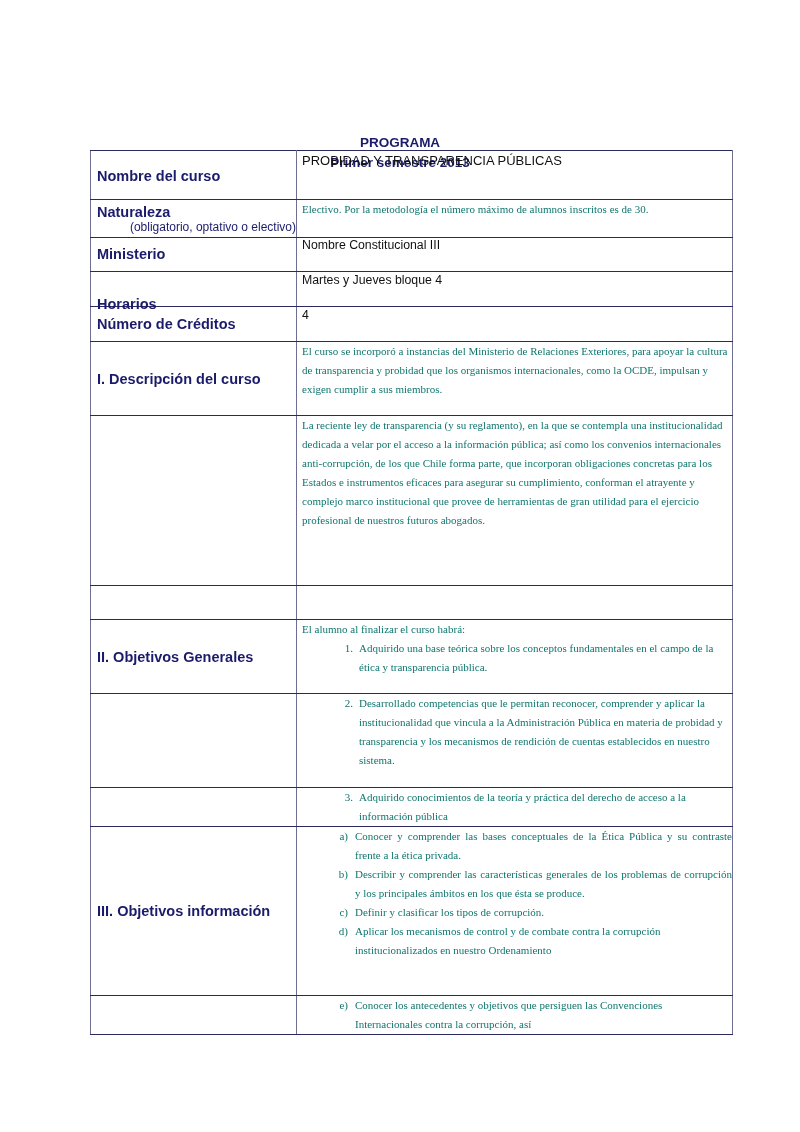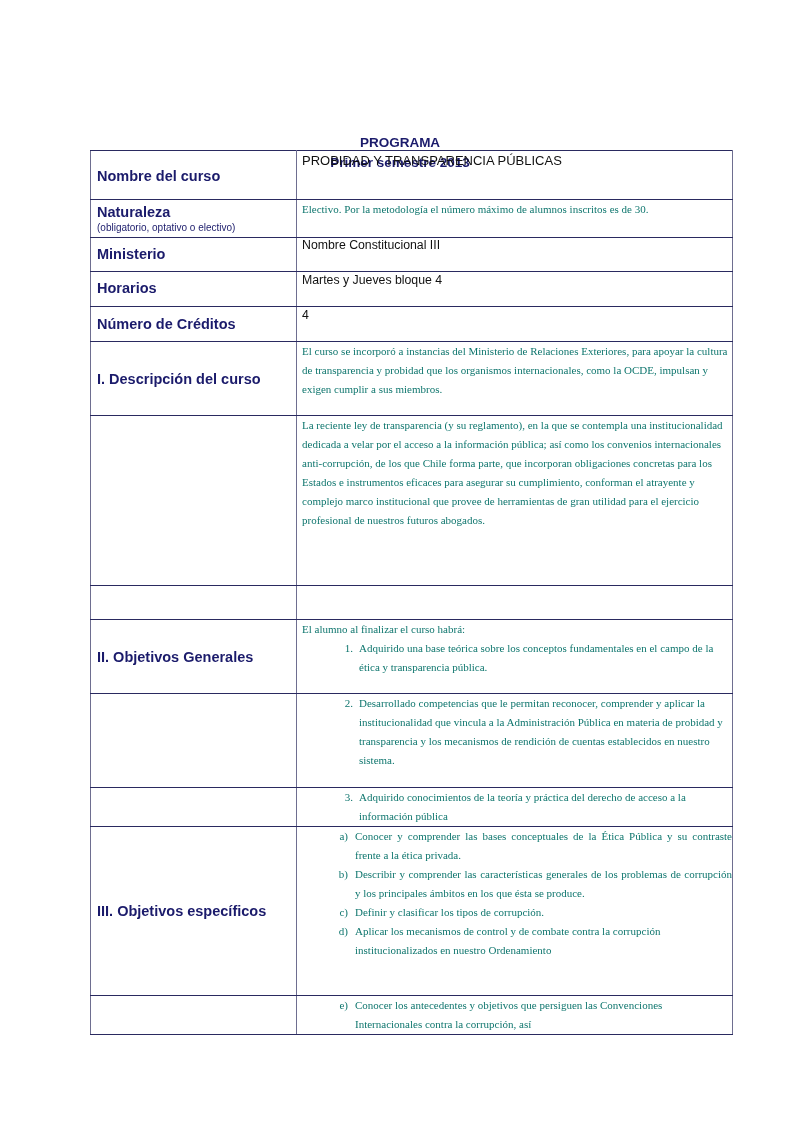--- a/index.html
+++ b/index.html
@@ -7,21 +7,21 @@
   .title { position:absolute; left:0; width:800px; text-align:center;
     font-family:"Liberation Sans", sans-serif; font-weight:bold; font-size:13.5px; color:#1b1b6b;margin-top:39px; }
   #t1 { top:96px; }
   #t2 { top:116px; }
   table.prog { position:absolute; left:90px; top:150px; width:642px; border-collapse:collapse; table-layout:fixed; }
   table.prog td { border:1.5px solid #2a2a60; border-left-color:#6e6e90; border-right-color:#6e6e90; vertical-align:top; padding:0; }
   table.prog tr > td:first-child { border-left:1.5px solid #6e6e90; }
   col.c1 { width:206px; }
   col.c2 { width:436px; }
   .lbl { font-family:"Liberation Sans", sans-serif; font-weight:bold; font-size:14.5px; color:#1b1b6b; padding-left:6px; }
-  .lbl-sub { font-family:"Liberation Sans", sans-serif; font-size:10px; color:#1b1b6b; padding-left:6px; display:block; font-weight:normal; }
+  .lbl-sub { font-family:"Liberation Sans", sans-serif; font-size:12px; color:#1b1b6b; padding-left:6px; display:block; font-weight:normal;text-align:right; }
   .serif { font-family:Liberation Serif, serif; font-size:11px; color:#0f766e; line-height:19px; padding-left:5px; padding-right:4px; }
   .sans { font-family:"Liberation Sans", sans-serif; font-size:12.3px; color:#111; padding-left:5px; line-height:15px; }
   .cap { font-family:"Liberation Sans", sans-serif; font-size:13px; color:#111; padding-left:5px; line-height:16px; }
   .lbl-cell { position:relative;margin-top:10px; }
   .lbl-cell .lbl { position:absolute; left:0; }
   ol.num, ol.alpha { margin:0; padding:0; list-style:none; }
   ol li { display:flex; }
   ol li .mk { flex:0 0 auto; }
   ol.num li .mk { width:56px; text-align:right; padding-right:6px; }
   ol.num li .tx { flex:1; }
@@ -66,21 +66,21 @@
     <td class="lbl-cell">
       <span class="lbl" style="top:8px">Ministerio</span>
     </td>
     <td>
       <div class="sans" style="padding-top:0px">Nombre Constitucional III</div>
     </td>
   </tr>
 
   <tr style="height:35px">
     <td class="lbl-cell">
-      <span class="lbl" style="top:8px">Horarios</span>
+      <span class="lbl" style="top:24px">Horarios</span>
     </td>
     <td>
       <div class="sans" style="padding-top:1px">Martes y Jueves bloque 4</div>
     </td>
   </tr>
 
   <tr style="height:35px">
     <td class="lbl-cell">
       <span class="lbl" style="top:9px">Número de Créditos</span>
     </td>
@@ -144,21 +144,21 @@
         <li>
           <span class="mk">3.</span>
           <span class="tx">Adquirido conocimientos de la teoría y práctica del derecho de acceso a la información pública</span>
         </li>
       </ol>
     </td>
   </tr>
 
   <tr style="height:169px">
     <td class="lbl-cell">
-      <span class="lbl" style="top:76px">III. Objetivos específicos</span>
+      <span class="lbl" style="top:76px">III. Objetivos información</span>
     </td>
     <td>
       <ol class="alpha serif" style="padding-left:0">
         <li>
           <span class="mk">a)</span>
           <span class="tx">Conocer y comprender las bases conceptuales de la Ética Pública y su contraste frente a la ética privada.</span>
         </li>
         <li>
           <span class="mk">b)</span>
           <span class="tx">Describir y comprender las características generales de los problemas de corrupción y los principales ámbitos en los que ésta se produce.</span>

